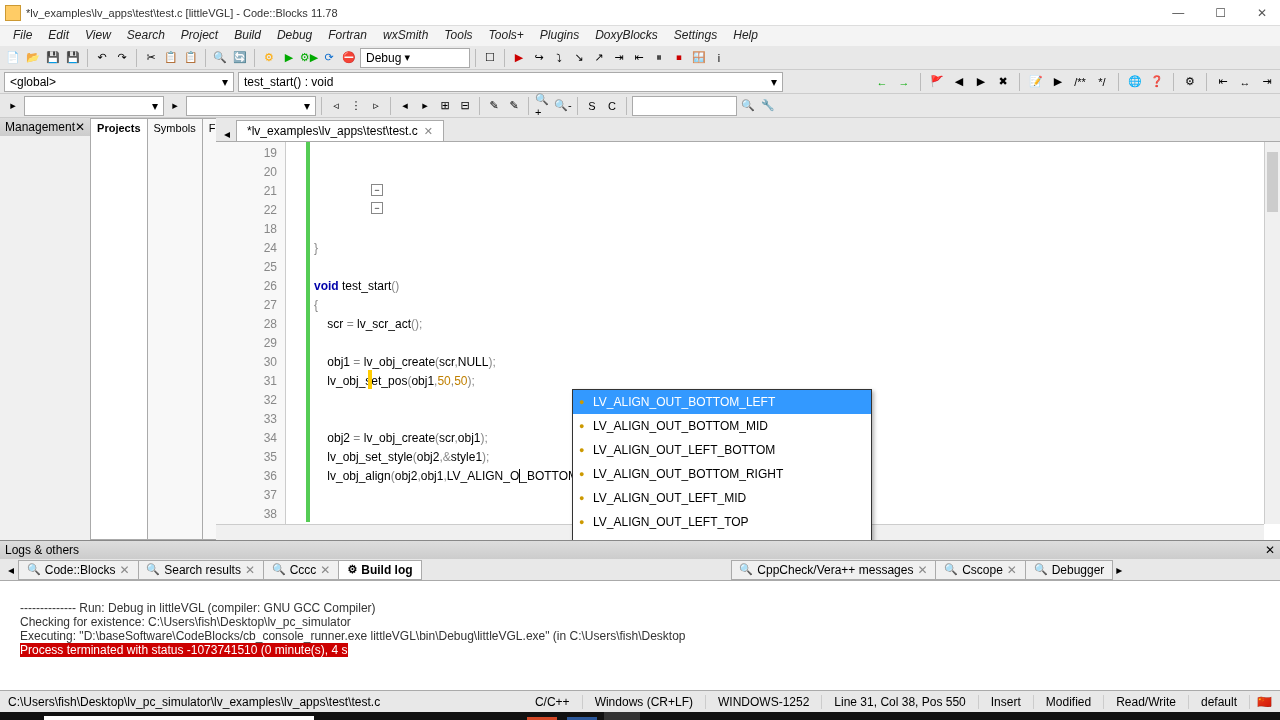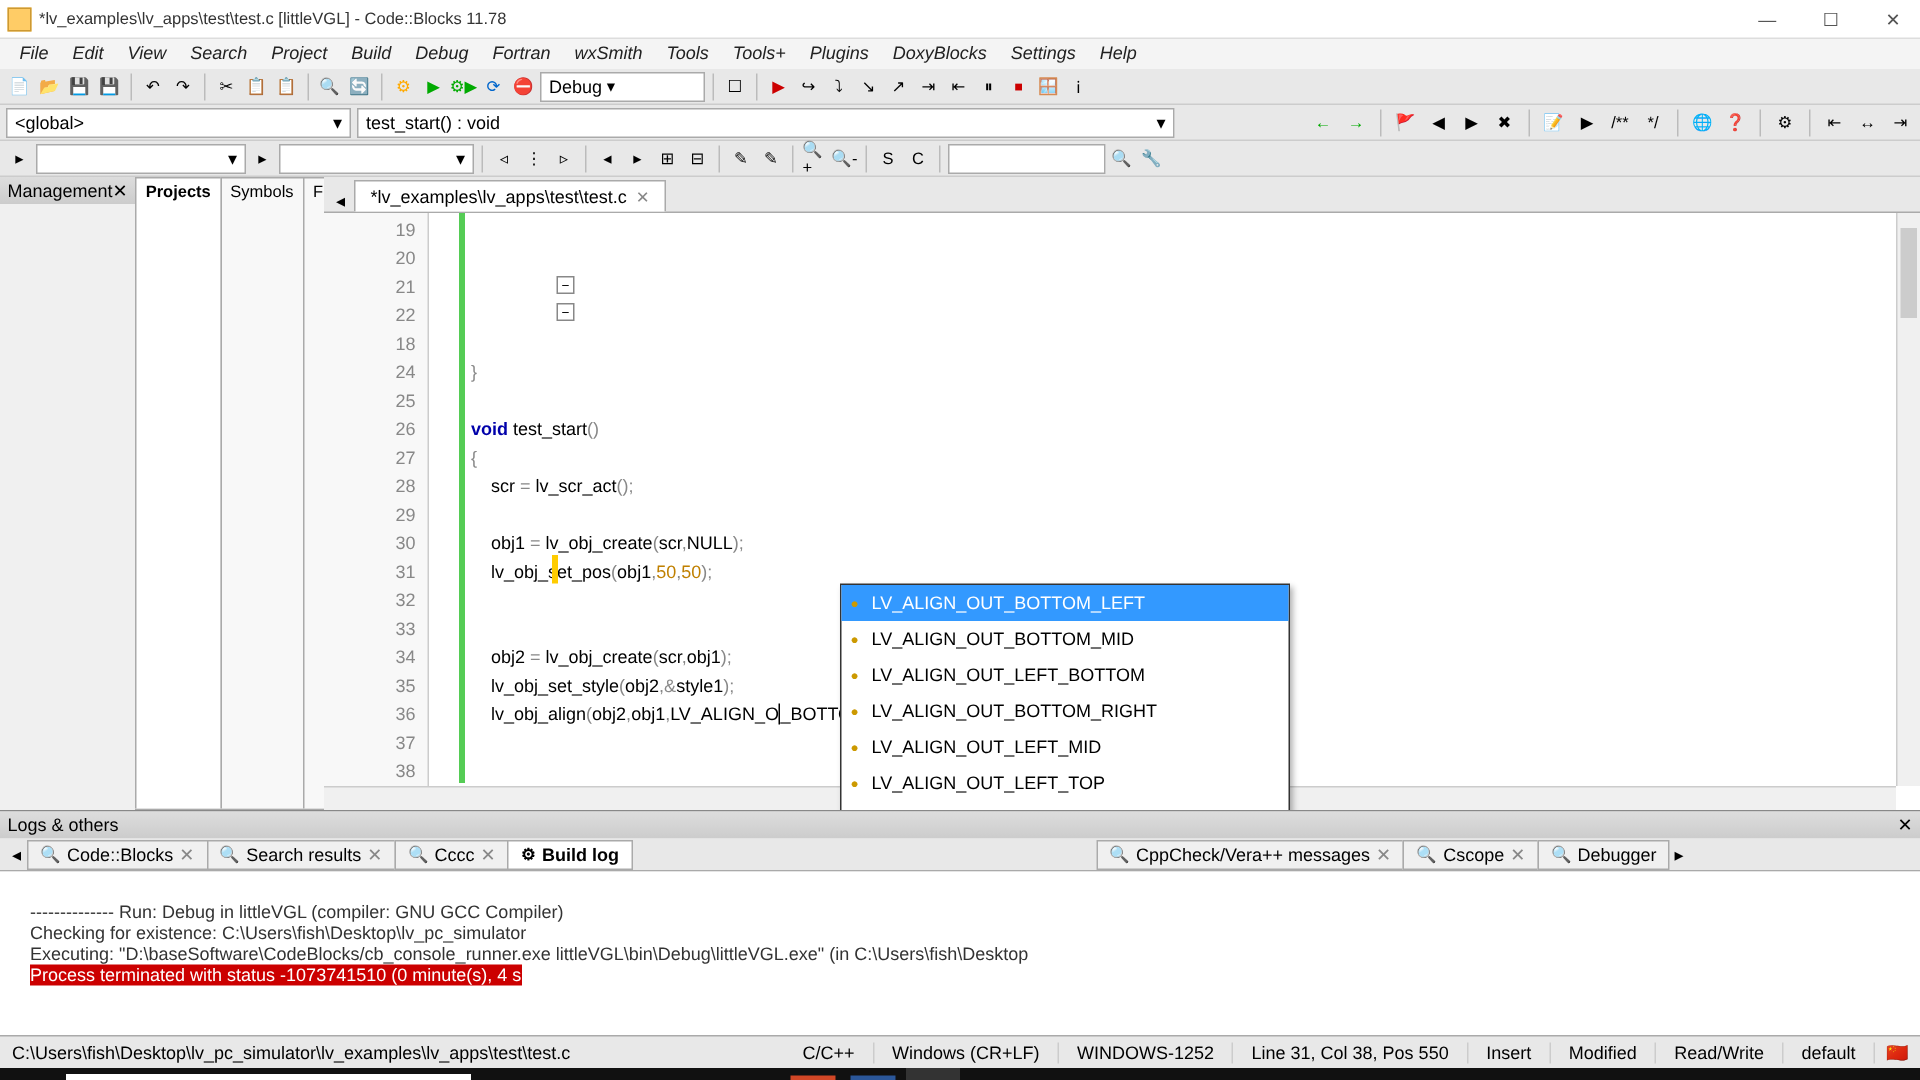--- a/index.html
+++ b/index.html
@@ -289,21 +289,21 @@
 
     child1  lv_obj_create
     lv_obj_set_sizechild
     lv_obj_set_poschild1
       </div>
       <div class="vscroll">
           <div class="thumb"></div>
         </div>
       <div class="hscroll"></div>
 
-      <div class="autocomplete" style="left:344px;top:247px;width:300px">
+      <div class="autocomplete" style="left:356px;top:247px;width:300px">
         <div class="ac-item sel">LV_ALIGN_OUT_BOTTOM_LEFT</div>
         <div class="ac-item">LV_ALIGN_OUT_BOTTOM_MID</div>
         <div class="ac-item">LV_ALIGN_OUT_LEFT_BOTTOM</div>
         <div class="ac-item">LV_ALIGN_OUT_BOTTOM_RIGHT</div>
         <div class="ac-item">LV_ALIGN_OUT_LEFT_MID</div>
         <div class="ac-item">LV_ALIGN_OUT_LEFT_TOP</div>
         <div class="ac-item">LV_ALIGN_OUT_RIGHT_BOTTOM</div>
 
       </div>
     </div>

